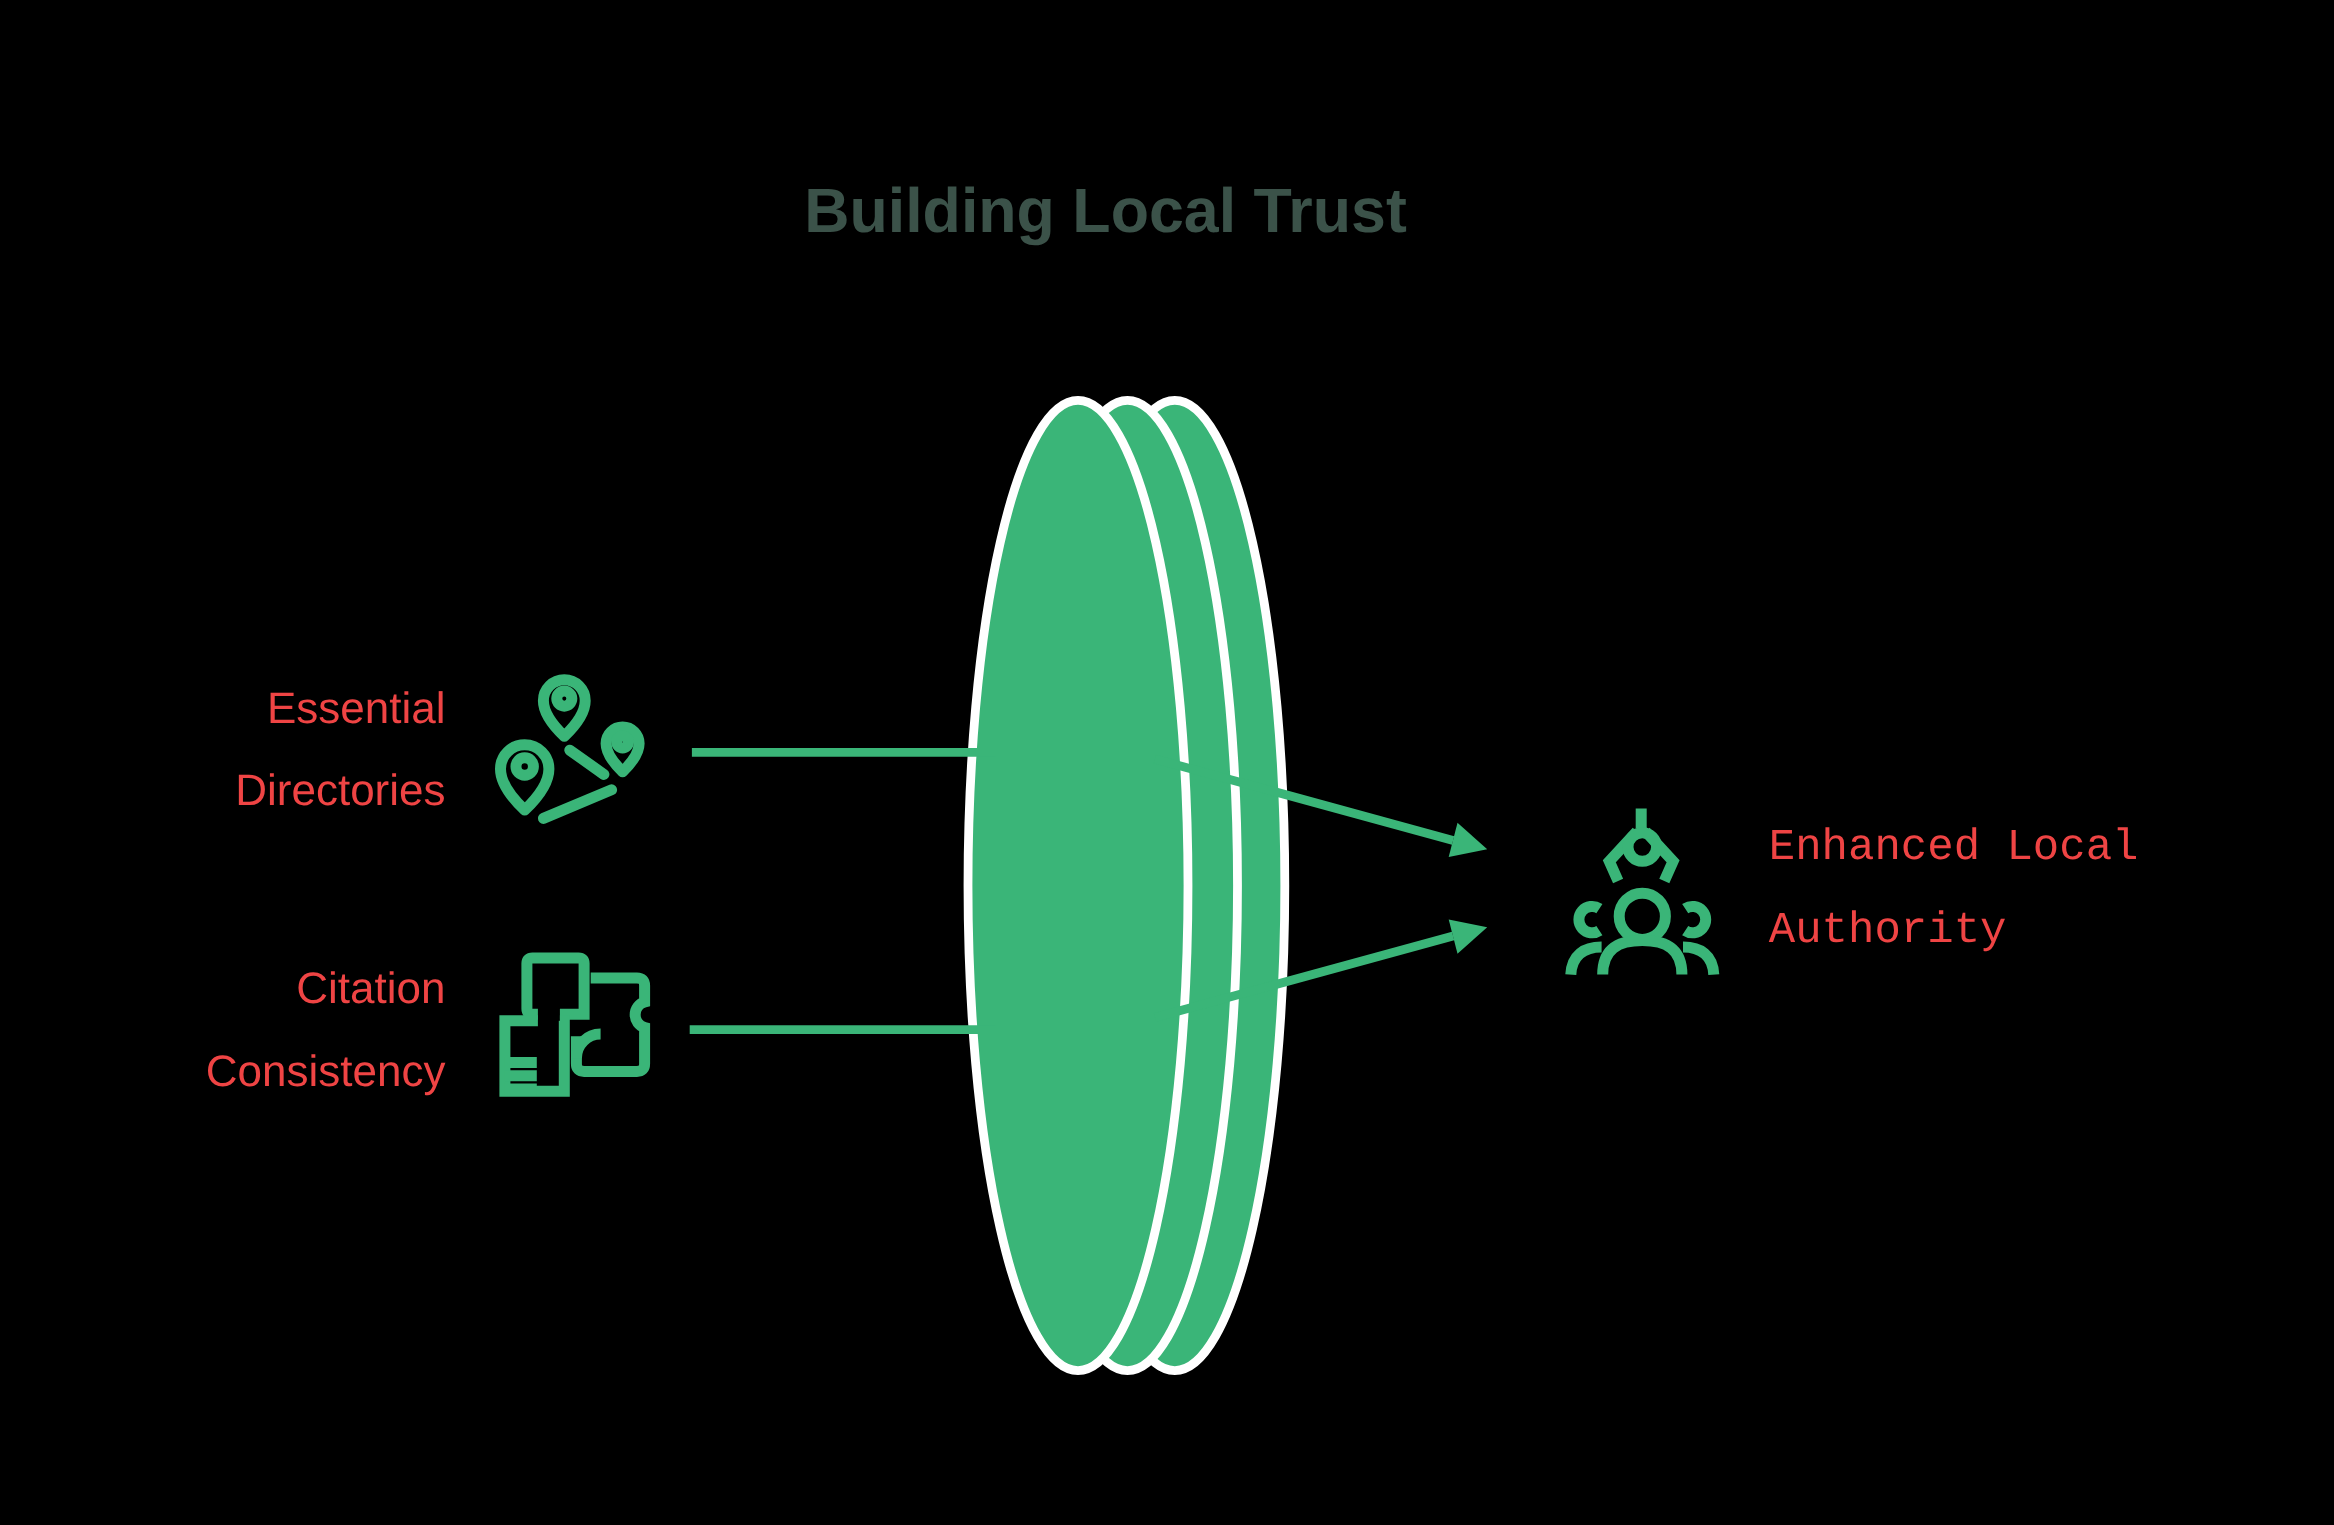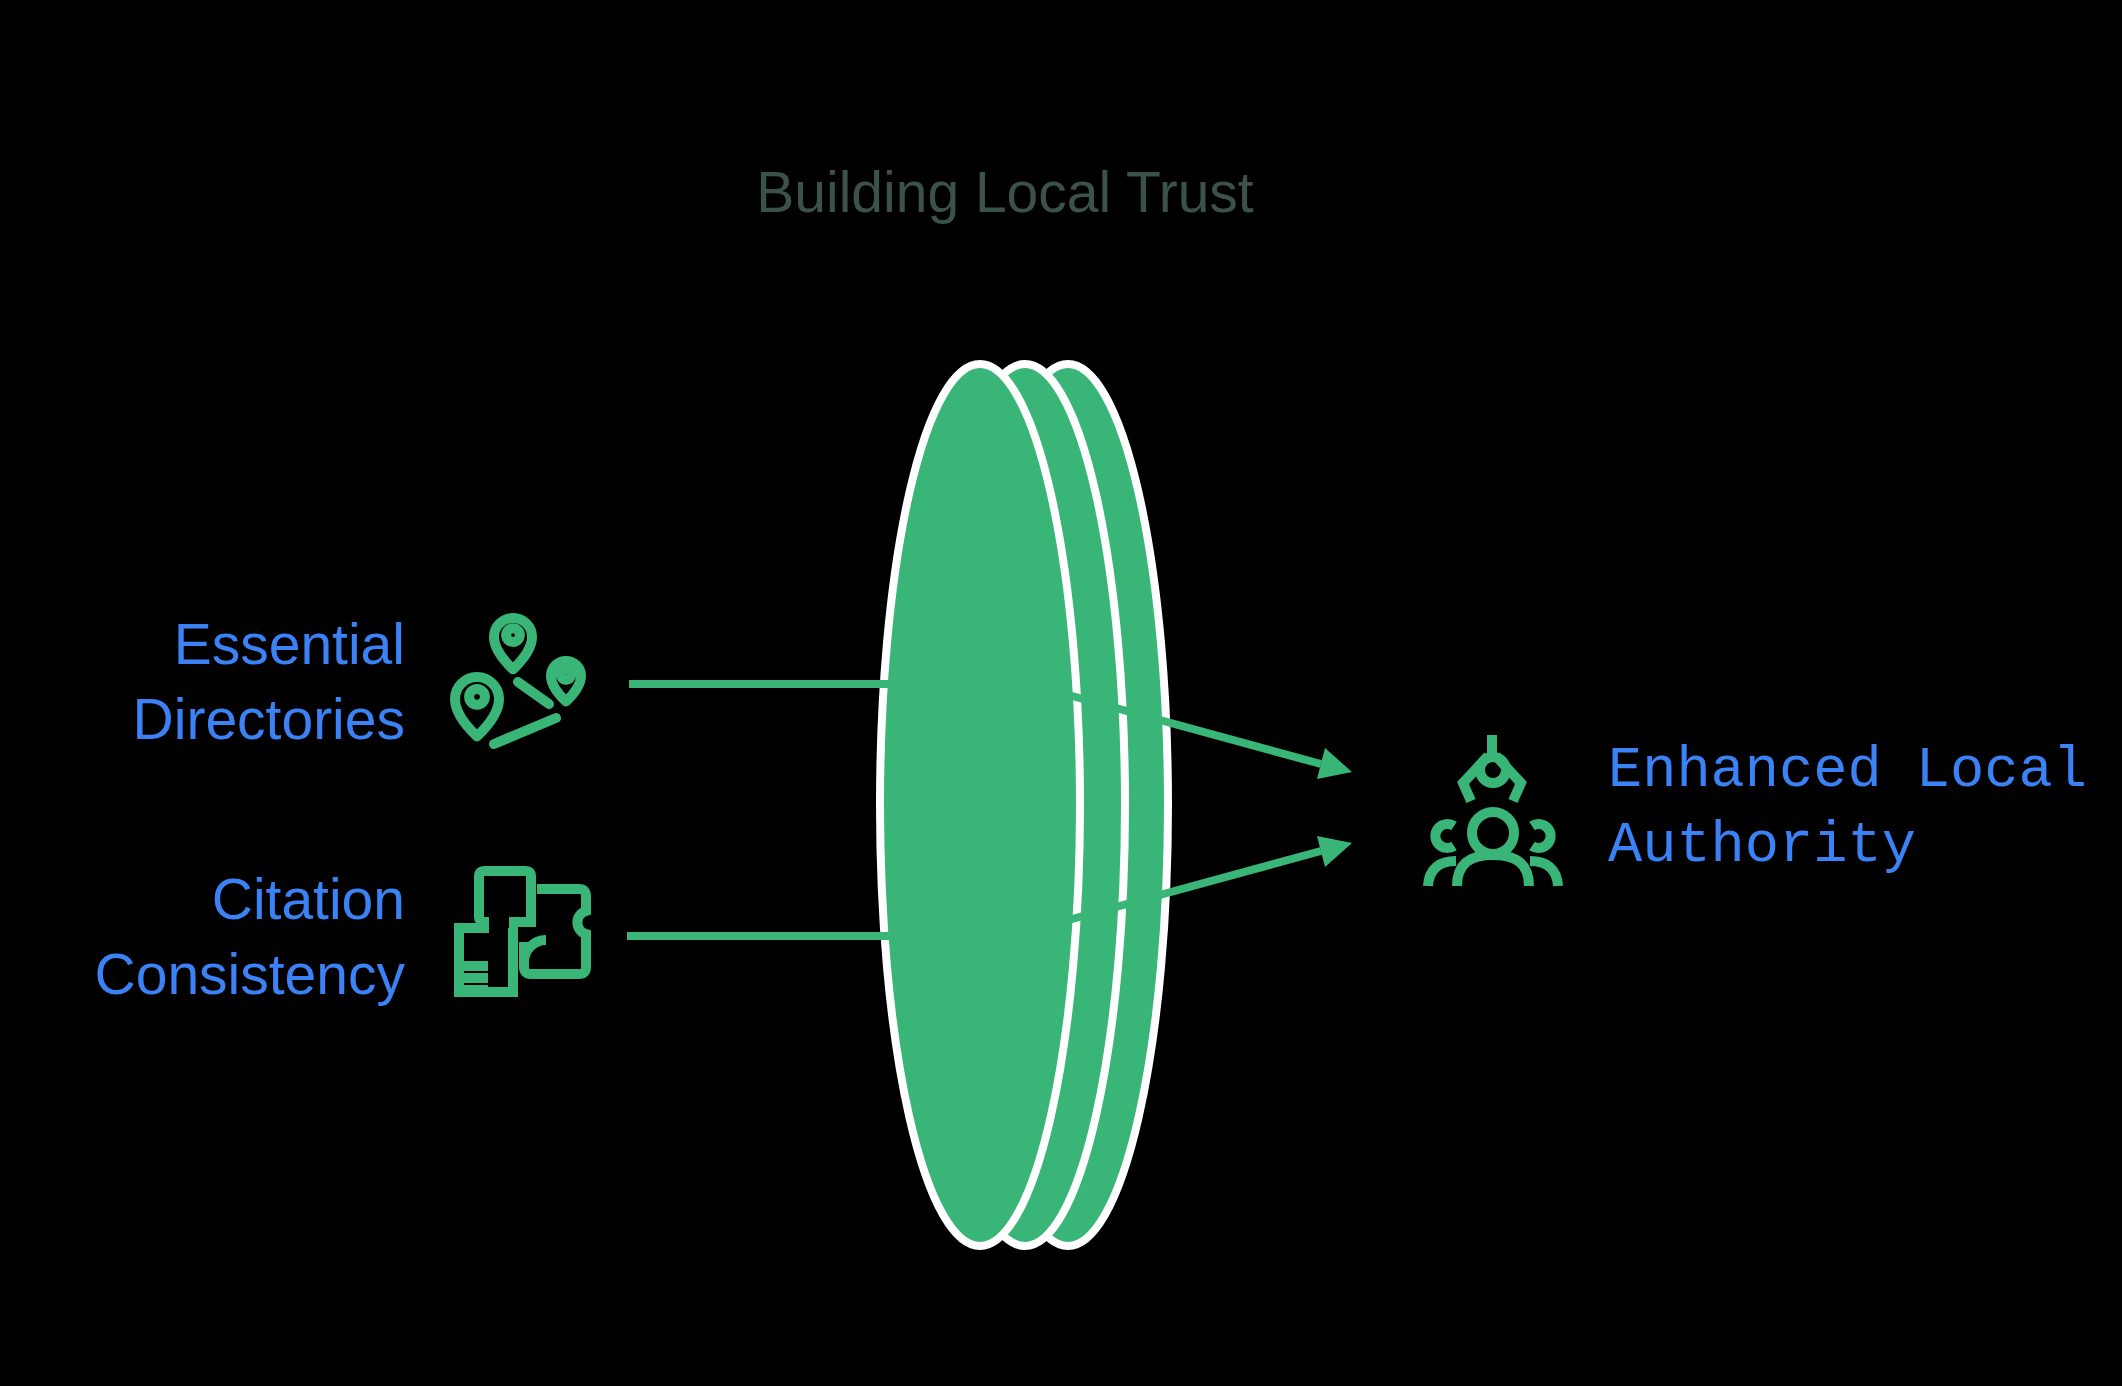--- a/index.html
+++ b/index.html
@@ -8,28 +8,28 @@
     width:2122px;height:1386px;
     background:#000;
     font-family:"Liberation Sans", sans-serif;
     overflow:hidden;
   }
   #diagram-svg{position:absolute;left:0;top:0;}
   .title{
     position:absolute;
     left:630px;top:160px;width:750px;
     text-align:center;
-    font-size:57px;font-weight:normal;line-height:64px;
+    font-size:57px;font-weight:bold;line-height:64px;
     color:#3b5249;
     letter-spacing:0px;
   }
   .label{
     position:absolute;
-    font-size:57px;line-height:75px;
-    color:#3b82f6;
+    font-size:40px;line-height:75px;
+    color:#ef4444;
     white-space:pre-line;
   }
   .label.left{left:55px;width:350px;text-align:right;}
   .label.right{left:1608px;width:480px;text-align:left;}
   #label-essential{top:607px;}
   #label-citation{top:862px;}
   #label-authority{top:734px;font-family:Liberation Mono, monospace;}
 </style>
 </head>
 <body>

